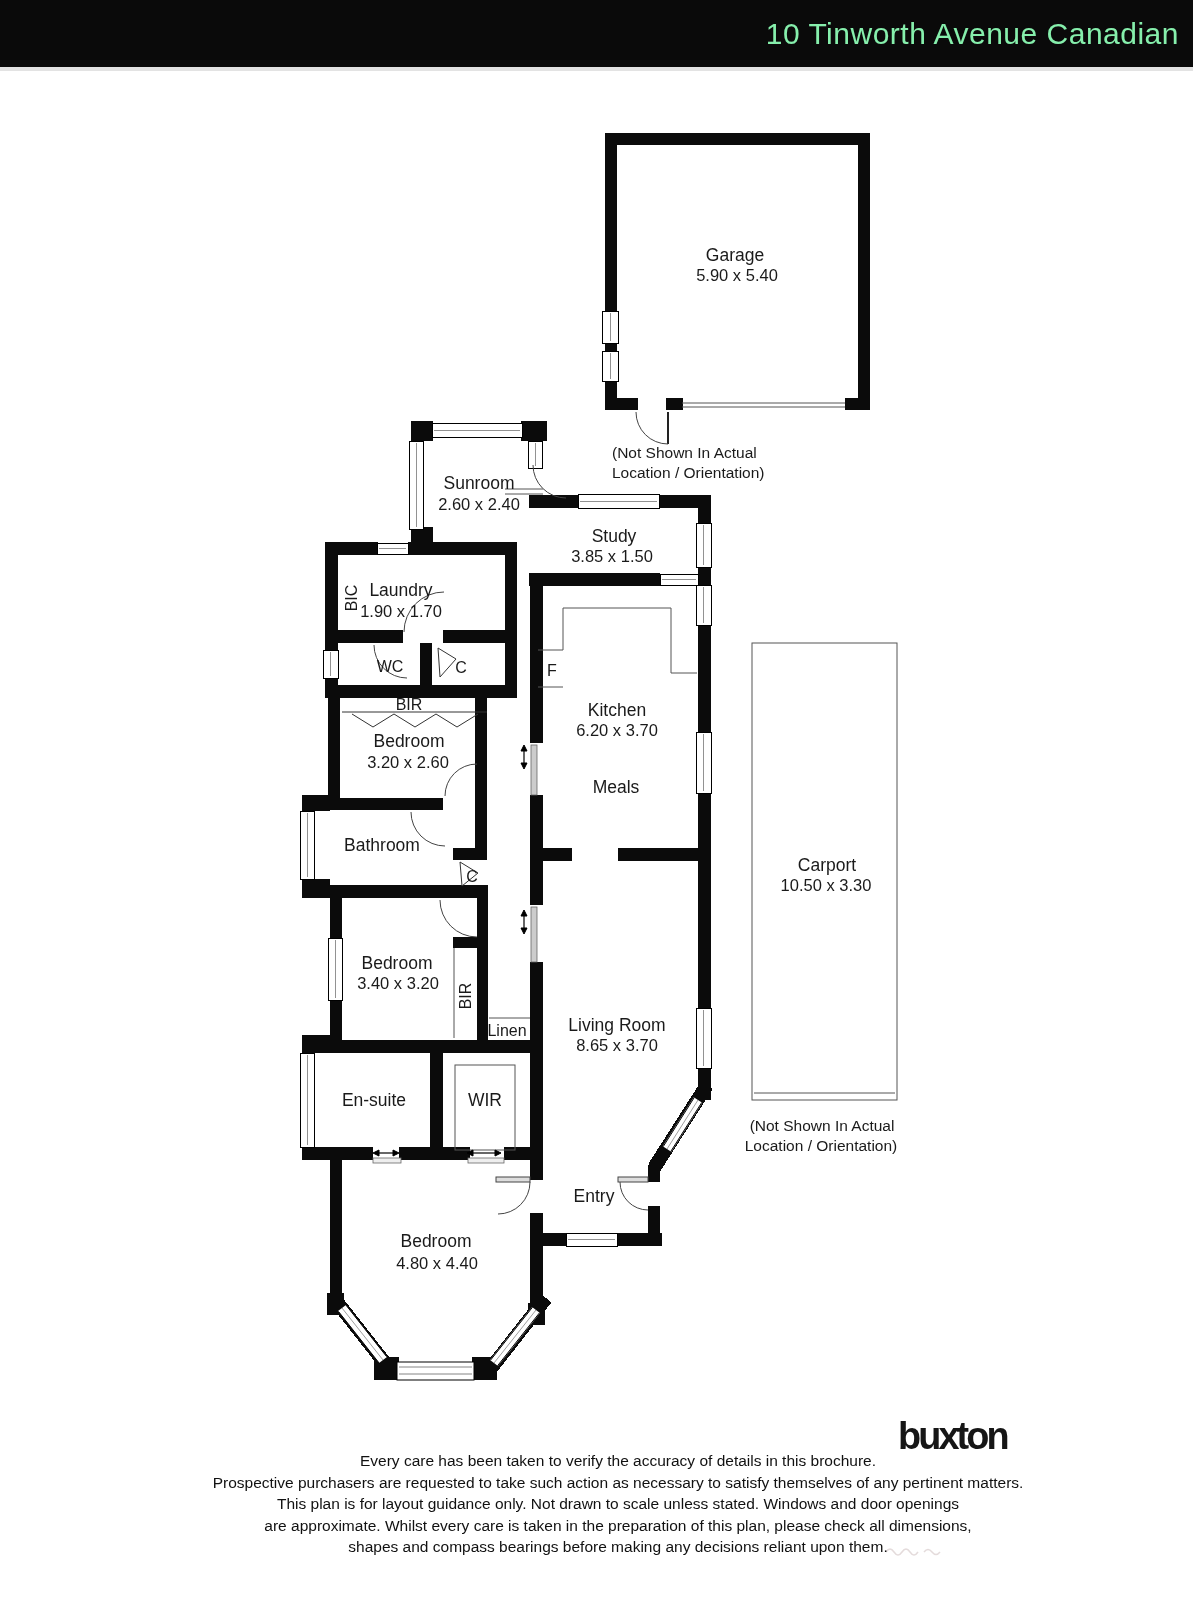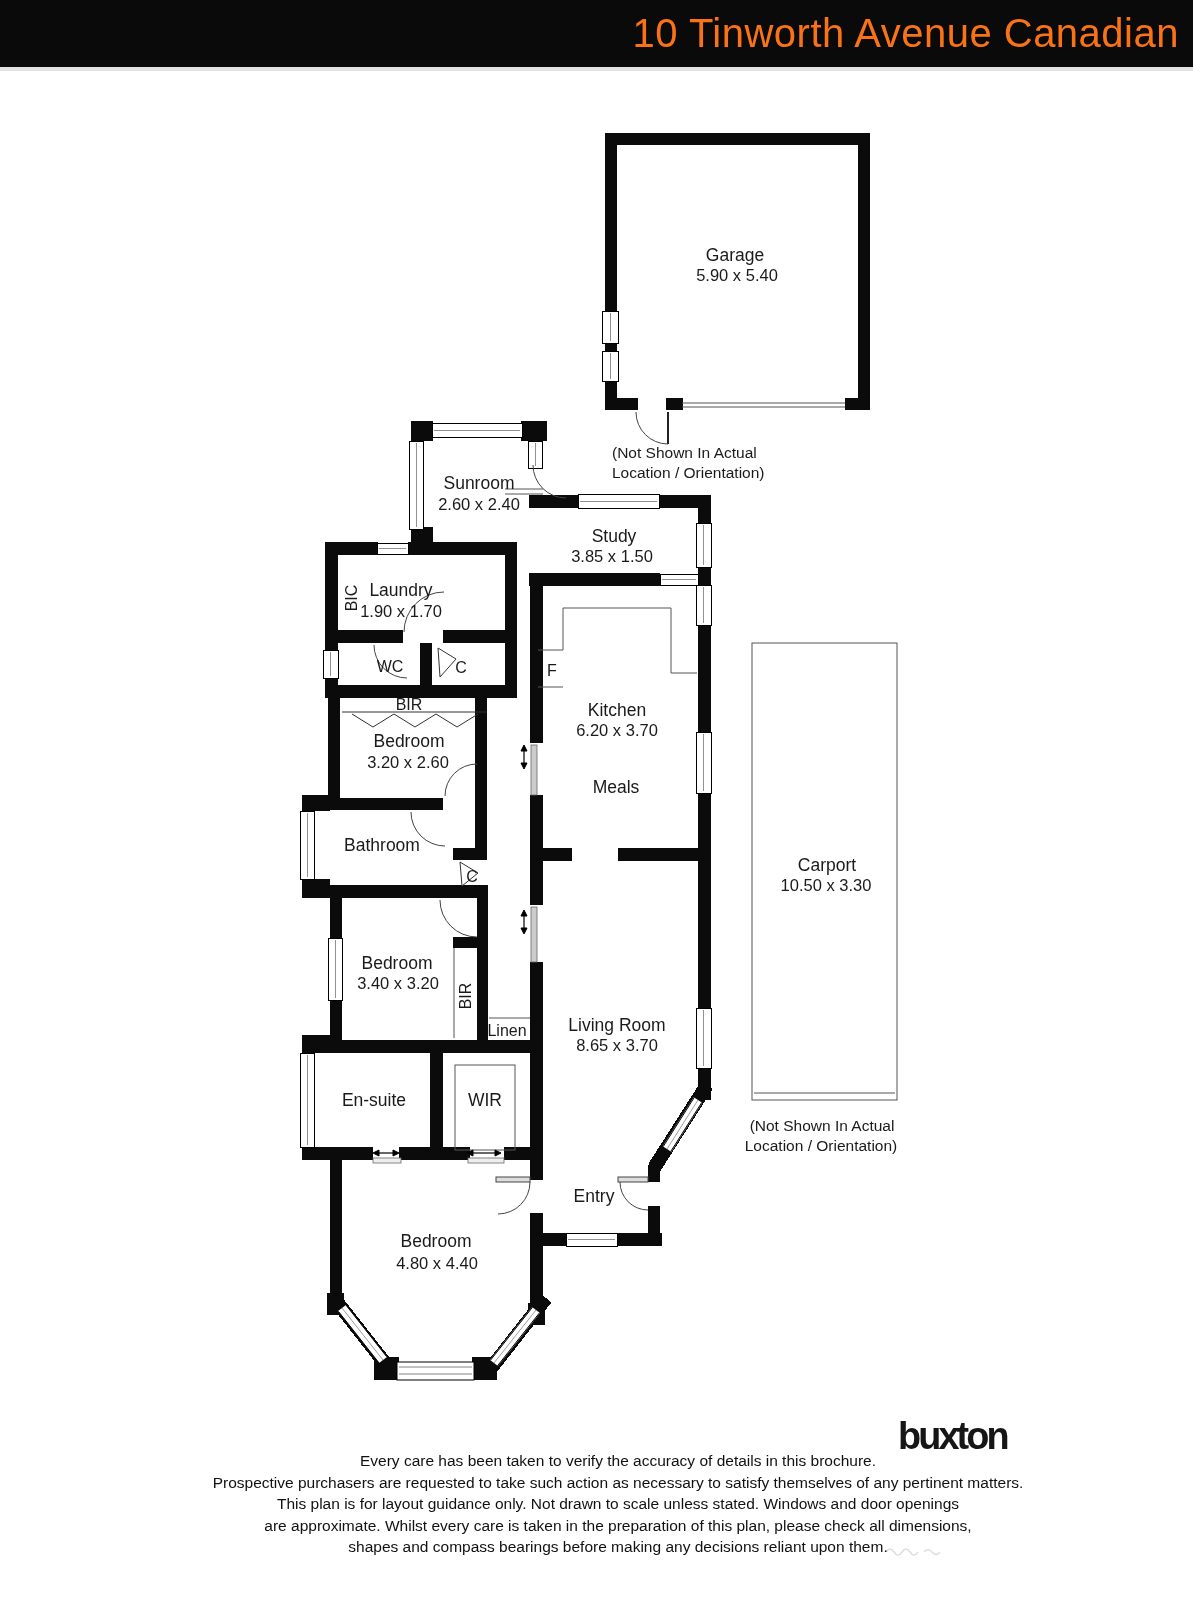--- a/index.html
+++ b/index.html
@@ -1,20 +1,20 @@
 <!DOCTYPE html>
 <html><head>
 <meta charset="utf-8">
 <style>
   html,body{margin:0;padding:0;background:#fff;}
   .page{position:relative;width:1193px;height:1600px;background:#ffffff;overflow:hidden;
         font-family:"Liberation Sans",sans-serif;}
   .header{position:absolute;left:0;top:0;width:1193px;height:67px;background:#0a0a0a;
           display:flex;align-items:center;justify-content:flex-end;}
-  .header-title{color:#f97316;font-size:40px;font-weight:400;padding-right:14px;letter-spacing:0.5px;}
+  .header-title{color:#86efac;font-size:30px;font-weight:400;padding-right:14px;letter-spacing:0.5px;}
   .header-shadow{position:absolute;left:0;top:67px;width:1193px;height:4px;background:#e3e3e3;}
   svg{position:absolute;left:0;top:0;}
   svg text{font-family:"Liberation Sans",sans-serif;fill:#1a1a1a;}
   .rl{text-anchor:middle;font-size:17.5px;}
   .rd{text-anchor:middle;font-size:16.5px;}
   .sl{text-anchor:middle;font-size:16px;}
   .nt{font-size:15.5px;}
   .footer{position:absolute;left:30px;top:1450px;width:1176px;text-align:center;
           font-size:15.5px;line-height:21.5px;color:#111;}
   .footer p{margin:0;}

